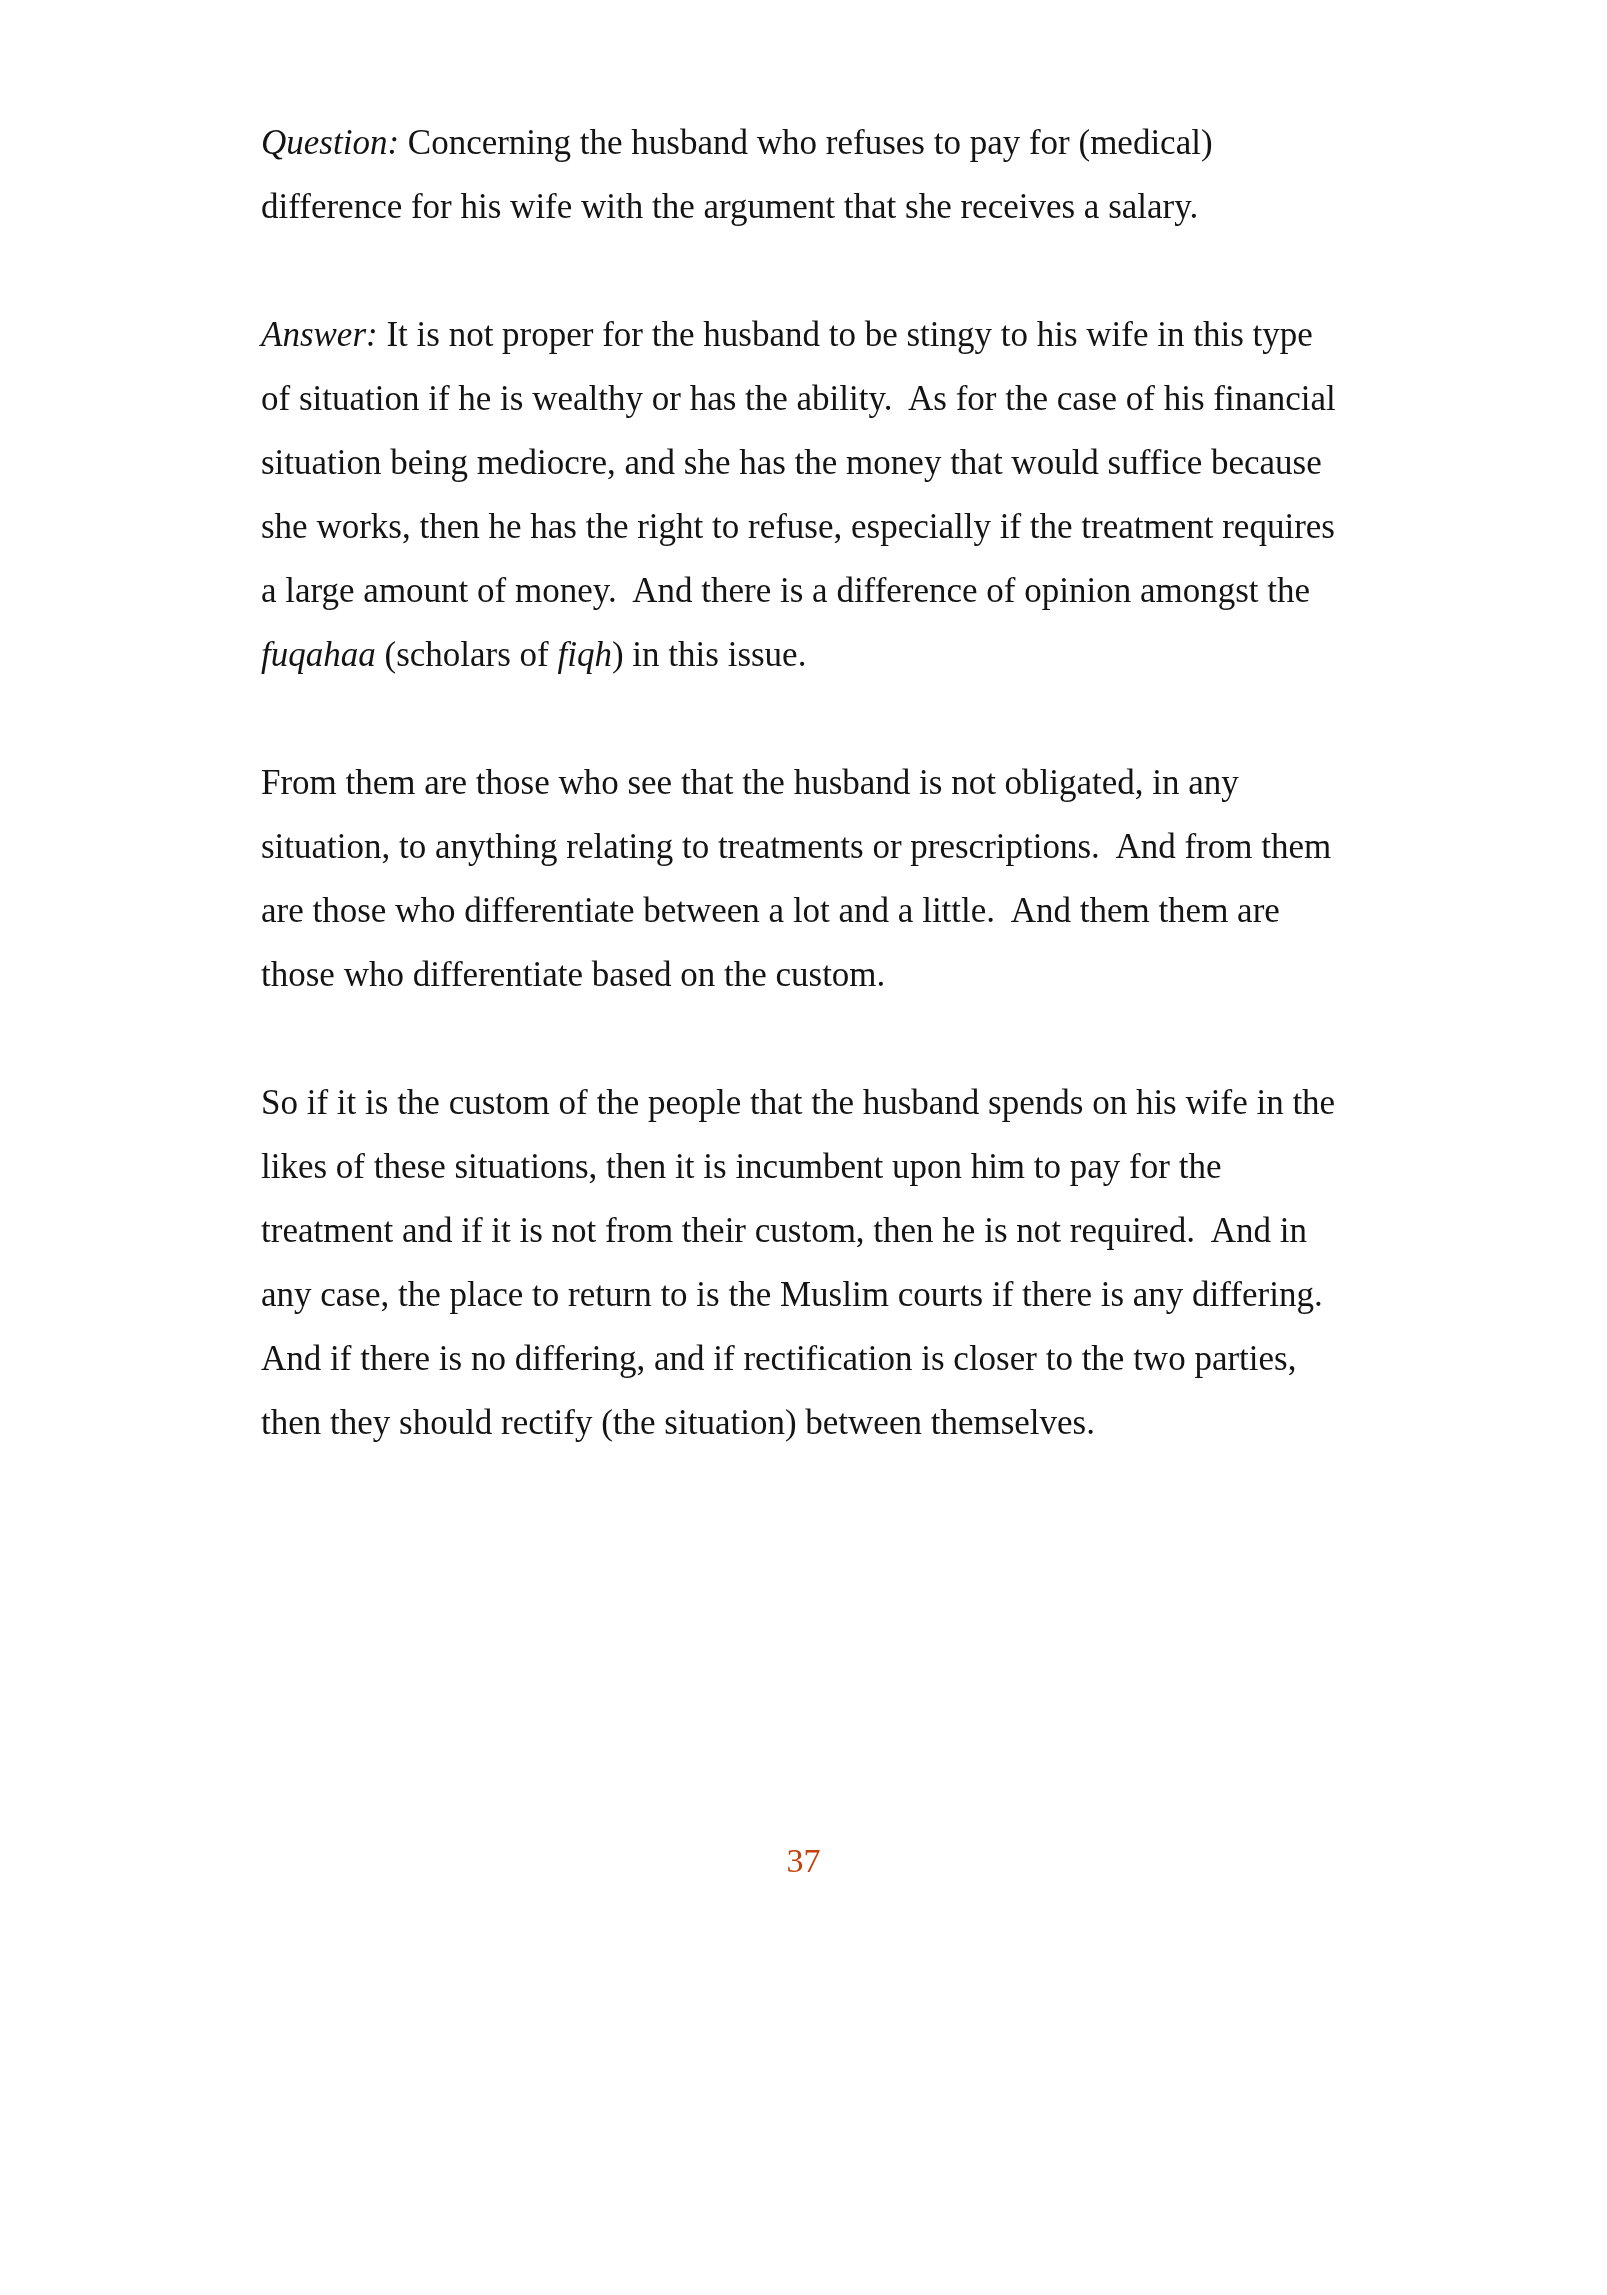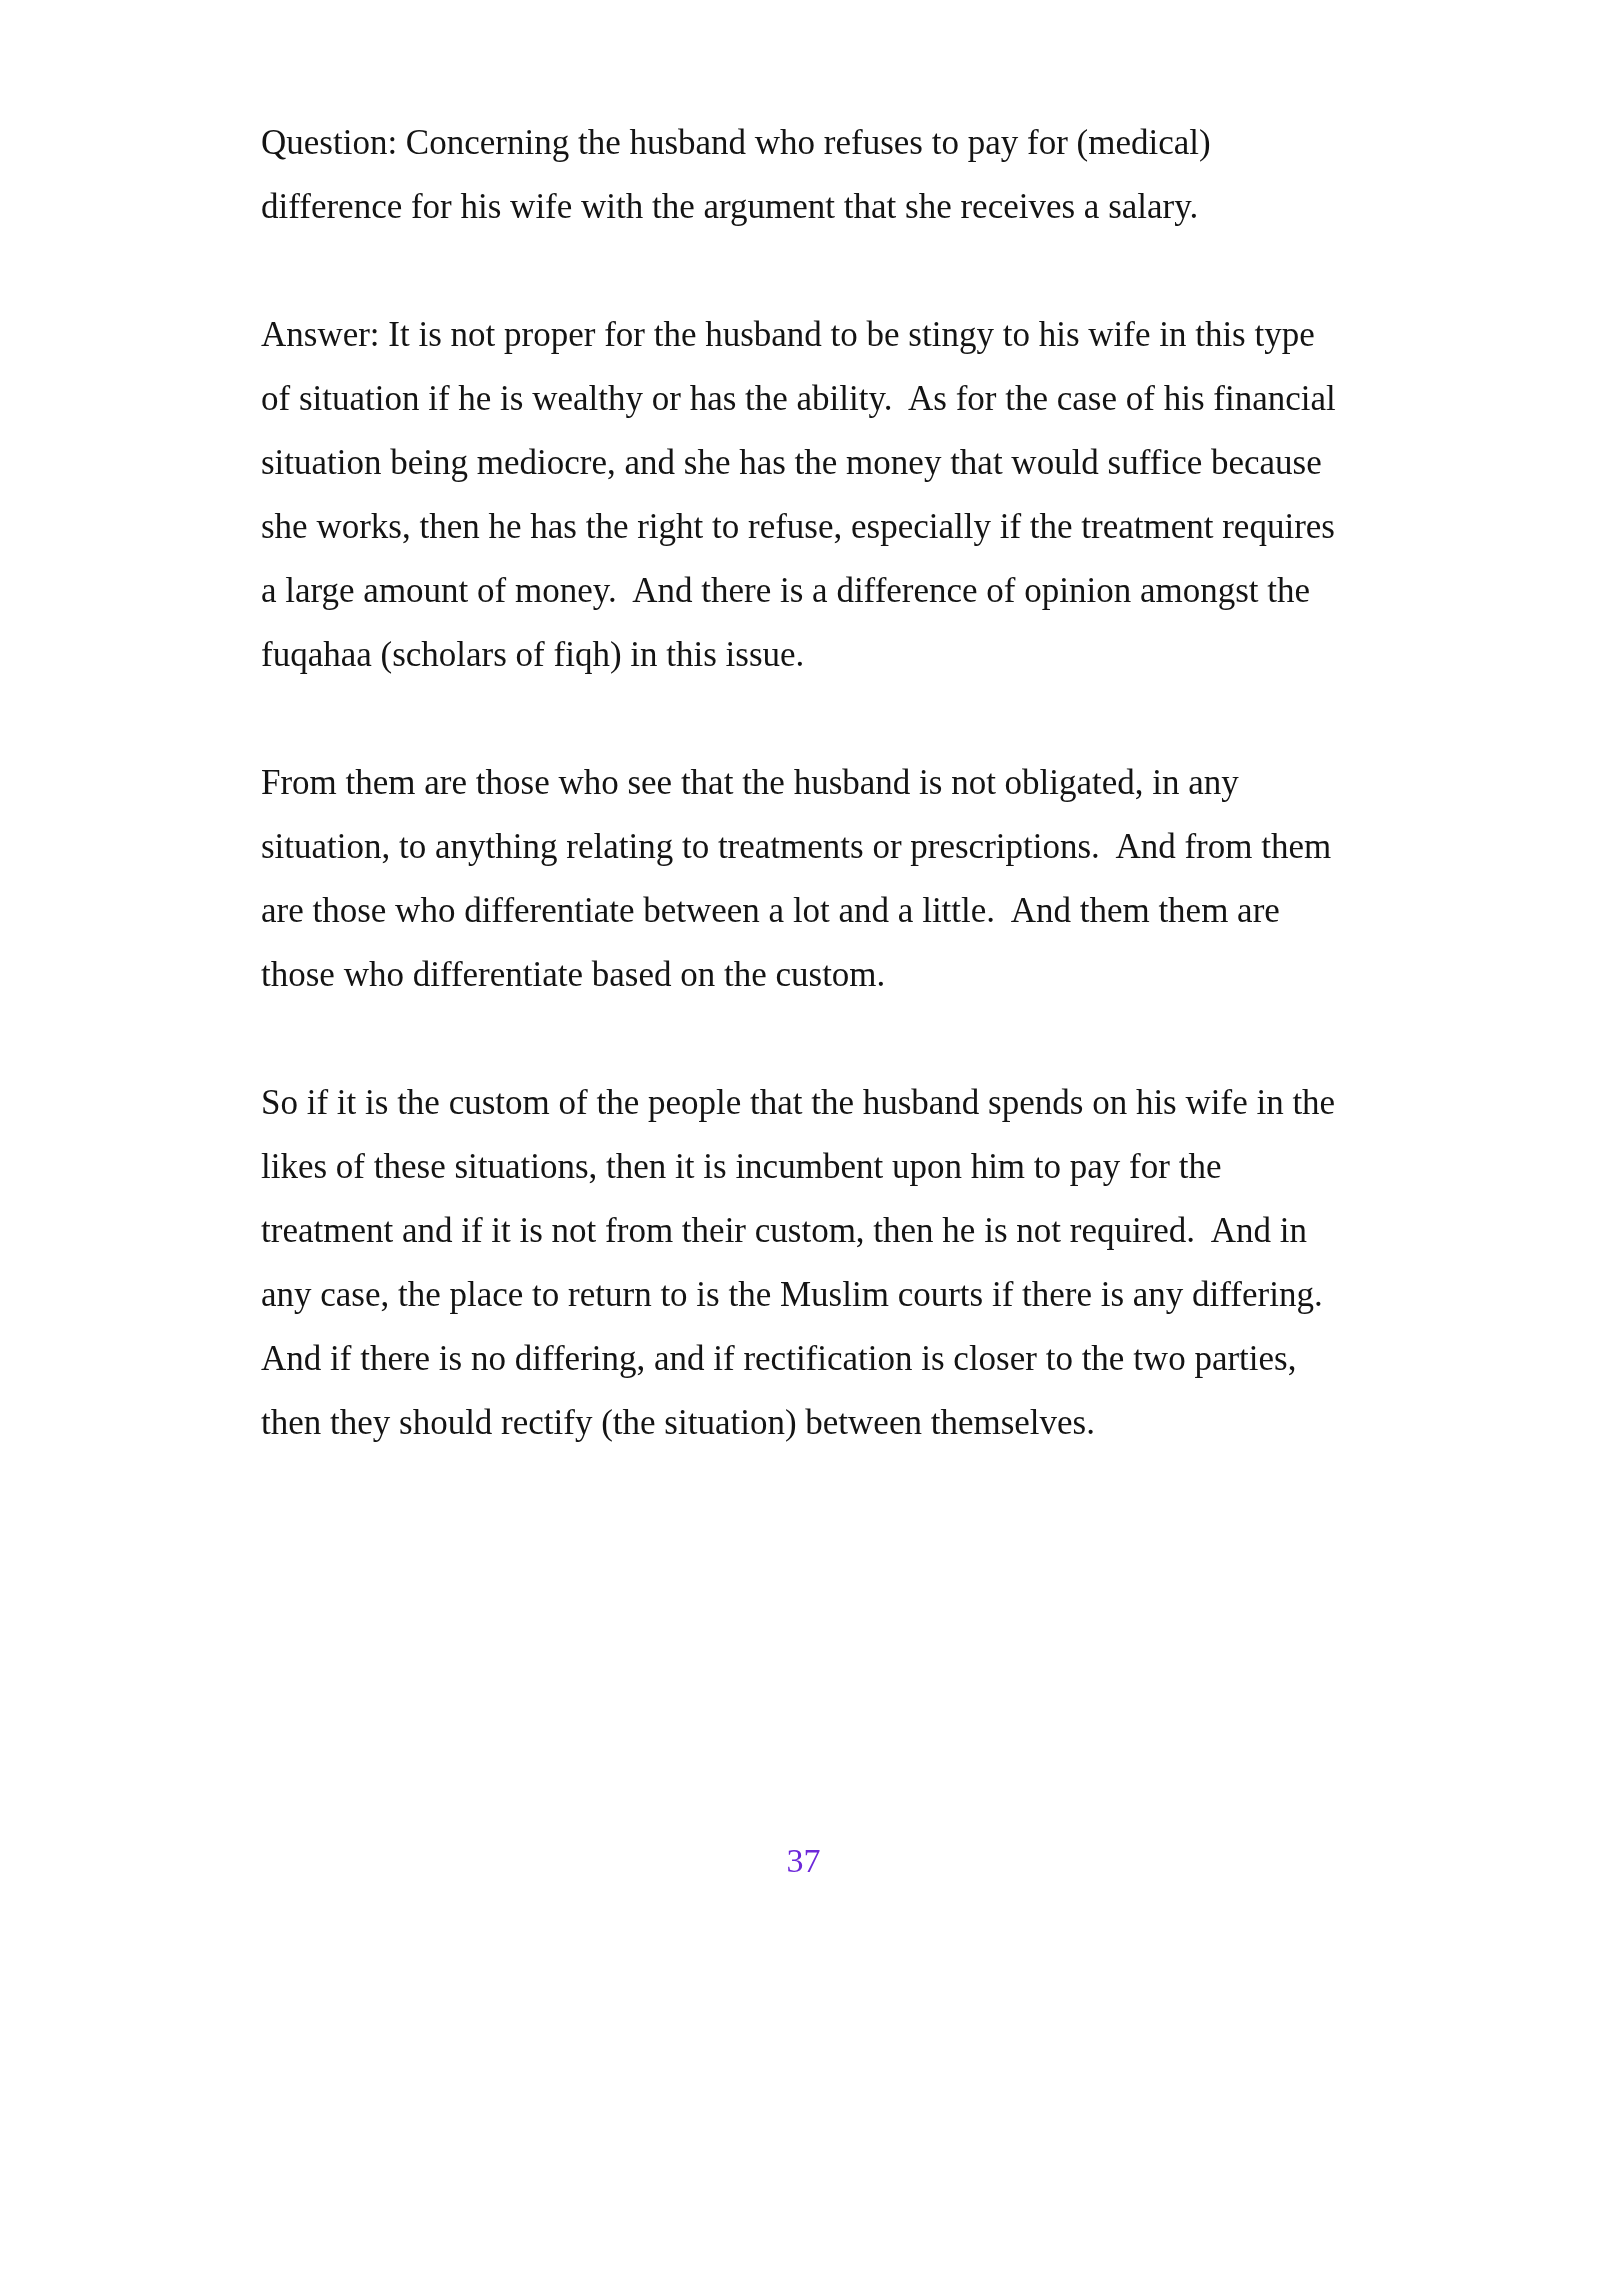--- a/index.html
+++ b/index.html
@@ -27,30 +27,31 @@
     width: 1088px;
     font-size: 35px;
     line-height: 64px;
     text-align: left;
   }
   .text-block p {
     margin: 0 0 64px 0;
     white-space: pre-wrap;
   }
   .italic {
+    font-style: italic;
   }
   .page-number {
     position: absolute;
     top: 1841px;
     left: 0;
     width: 100%;
     text-align: center;
     font-size: 34px;
     line-height: 40px;
-    color: #6d28d9;
+    color: #c2410c;
   }
 </style>
 </head>
 <body>
 
 <main class="page">
   <section class="text-block">
       <p><span class="italic">Question:</span><span> Concerning the husband who refuses to pay for (medical) difference for his wife with the argument that she receives a salary.</span></p>
       <p><span class="italic">Answer:</span><span> It is not proper for the husband to be stingy to his wife in this type of situation if he is wealthy or has the ability.  As for the case of his financial situation being mediocre, and she has the money that would suffice because she works, then he has the right to refuse, especially if the treatment requires a large amount of money.  And there is a difference of opinion amongst the </span><span class="italic">fuqahaa</span><span> (scholars of </span><span class="italic">fiqh</span><span>) in this issue.</span></p>
       <p><span>From them are those who see that the husband is not obligated, in any situation, to anything relating to treatments or prescriptions.  And from them are those who differentiate between a lot and a little.  And them them are those who differentiate based on the custom.</span></p>

